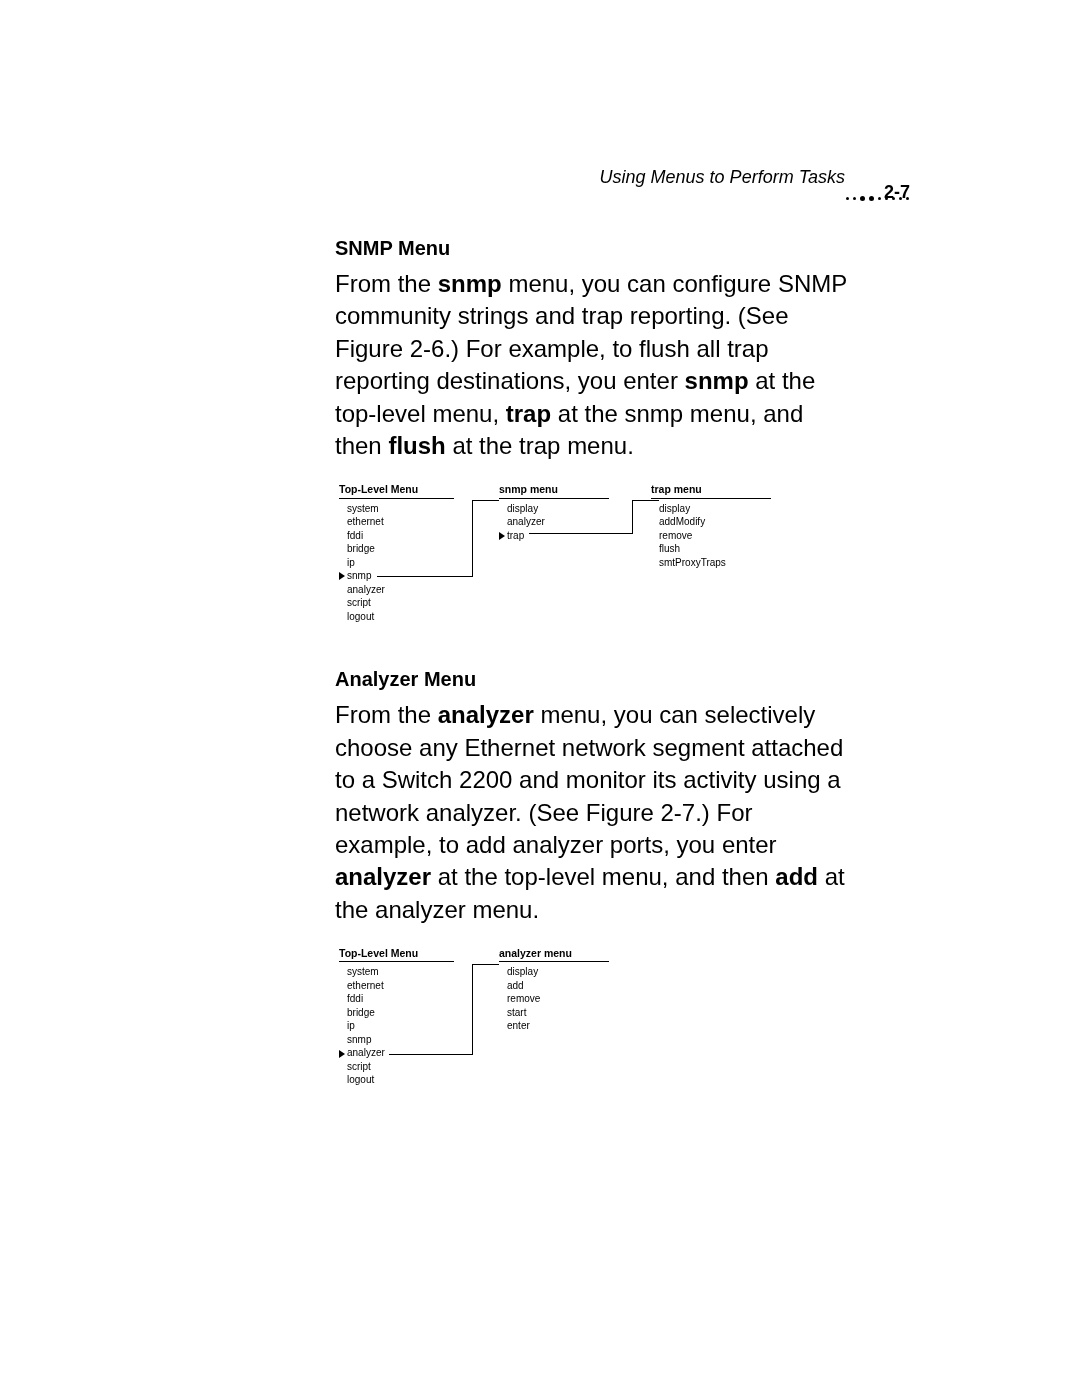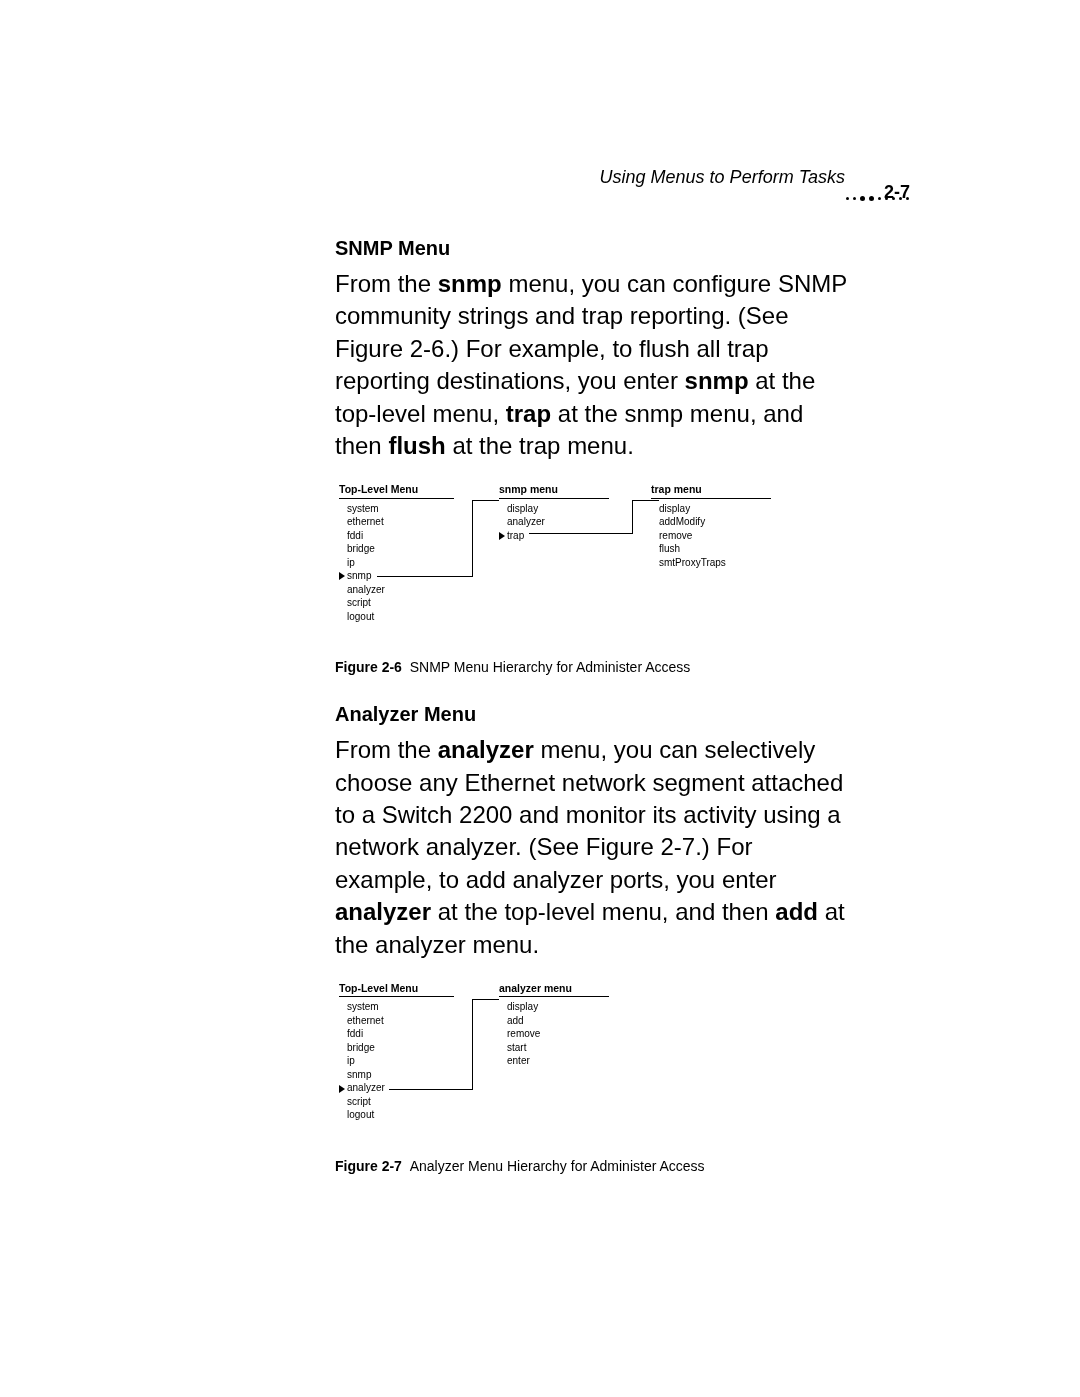--- a/index.html
+++ b/index.html
@@ -76,23 +76,20 @@
       </div>
 
       <div class="line" style="left:38px;top:94px;width:95px;height:1px"></div>
       <div class="line" style="left:133px;top:18px;width:1px;height:77px"></div>
       <div class="line" style="left:133px;top:18px;width:27px;height:1px"></div>
 
       <div class="line" style="left:190px;top:51px;width:103px;height:1px"></div>
       <div class="line" style="left:293px;top:18px;width:1px;height:34px"></div>
       <div class="line" style="left:293px;top:18px;width:27px;height:1px"></div>
     </div>
-    <div class="figcap">
-      <b>Figure 2-6</b>&nbsp;&nbsp;<span>SNMP Menu Hierarchy for Administer Access</span>
-    </div>
 
     <h3 style="margin-top:24px">Analyzer Menu</h3>
     <p>
       <span>From the </span><b>analyzer</b><span> menu, you can selectively choose any Ethernet network segment attached to a Switch 2200 and monitor its activity using a network analyzer. (See Figure 2-7.) For example, to add analyzer ports, you enter </span><b>analyzer</b><span> at the top-level menu, and then </span><b>add</b><span> at the analyzer menu.</span>
     </p>
 
     <div class="figblock" style="height:160px">
 
       <div class="col" style="left:0;width:115px">
         <div class="colhead">Top-Level Menu</div>
@@ -115,18 +112,15 @@
         <div class="item">add</div>
         <div class="item">remove</div>
         <div class="item">start</div>
         <div class="item">enter</div>
       </div>
 
       <div class="line" style="left:50px;top:108px;width:83px;height:1px"></div>
       <div class="line" style="left:133px;top:18px;width:1px;height:91px"></div>
       <div class="line" style="left:133px;top:18px;width:27px;height:1px"></div>
     </div>
-    <div class="figcap">
-      <b>Figure 2-7</b>&nbsp;&nbsp;<span>Analyzer Menu Hierarchy for Administer Access</span>
-    </div>
 
   </div>
 </div>
 
 </body></html>

